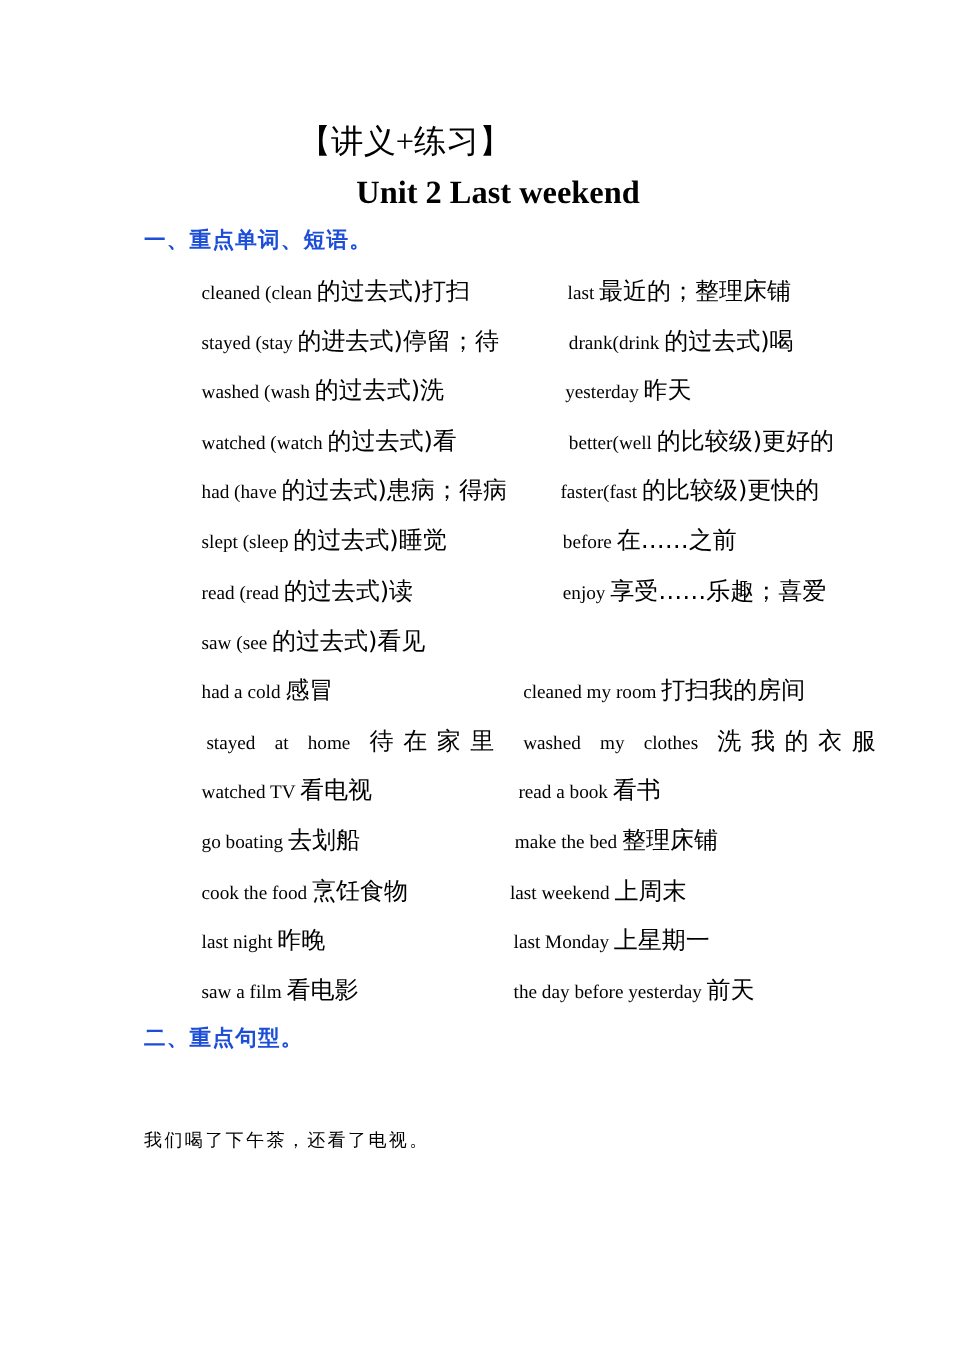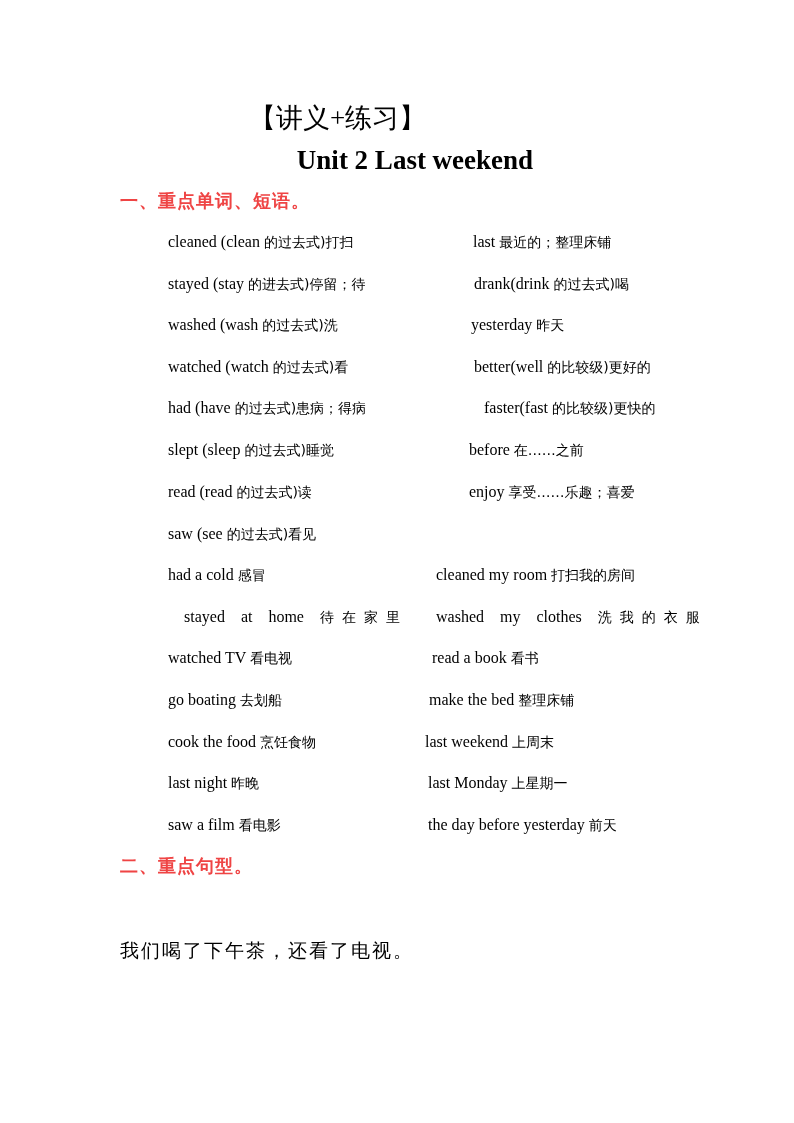--- a/index.html
+++ b/index.html
@@ -4,25 +4,25 @@
 <style>
   html, body { margin: 0; padding: 0; background: #ffffff; }
   body { width: 794px; height: 1123px; position: relative; overflow: hidden;
          font-family: "Liberation Serif", "DejaVu Serif", serif; color: #000; }
   .page { position: absolute; left: 0; top: 0; width: 794px; height: 1123px; }
   .title-cn { position: absolute; left: 0; width: 639px; top: 98px; text-align: center;
               font-size: 27px; line-height: 40px; padding-left: 36px; box-sizing: border-box; }
   .title-en { position: absolute; left: 0; width: 750px; top: 141px; text-align: center;
               font-size: 27px; font-weight: bold; line-height: 38px; margin-left: 40px; }
   .section-heading { position: absolute; left: 120px; font-size: 18px; font-weight: bold;
-                     color: #ef4444; line-height: 26px; letter-spacing: 1px;
+                     color: #1d4ed8; line-height: 26px; letter-spacing: 1px;
                      font-family: "DejaVu Sans", sans-serif; }
   .row { position: absolute; left: 120px; font-size: 16px; line-height: 24px; white-space: nowrap; }
   .en { font-family: "Liberation Serif", serif; margin-left: 48px; }
-  .cn { font-family: "DejaVu Sans", sans-serif; font-size: 14px; }
+  .cn { font-family: "DejaVu Sans", sans-serif; font-size: 20px; }
   .cell { position: absolute; top: 0; white-space: nowrap; }
   .justified .cn { letter-spacing: 8px; }
   .justified .en-sp { word-spacing: 12px; }
   .line { position: absolute; left: 120px; font-size: 16px; line-height: 24px; white-space: nowrap; }
 </style>
 </head>
 <body>
 
 <div class="page">
 
@@ -42,40 +42,40 @@
   <div class="row" style="top:313px">
     <span class="cell" style="left:0"><span class="en">washed (wash </span><span class="cn">的过去式)洗</span></span>
     <span class="cell" style="left:303px"><span class="en">yesterday </span><span class="cn">昨天</span></span>
   </div>
   <div class="row" style="top:355px">
     <span class="cell" style="left:0"><span class="en">watched (watch </span><span class="cn">的过去式)看</span></span>
     <span class="cell" style="left:306px"><span class="en">better(well </span><span class="cn">的比较级)更好的</span></span>
   </div>
   <div class="row" style="top:396px">
     <span class="cell" style="left:0"><span class="en">had (have </span><span class="cn">的过去式)患病；得病</span></span>
-    <span class="cell" style="left:316px"><span class="en">faster(fast </span><span class="cn">的比较级)更快的</span></span>
+    <span class="cell" style="left:299px"><span class="en">faster(fast </span><span class="cn">的比较级)更快的</span></span>
   </div>
   <div class="row" style="top:438px">
     <span class="cell" style="left:0"><span class="en">slept (sleep </span><span class="cn">的过去式)睡觉</span></span>
     <span class="cell" style="left:301px"><span class="en">before </span><span class="cn">在……之前</span></span>
   </div>
   <div class="row" style="top:480px">
     <span class="cell" style="left:0"><span class="en">read (read </span><span class="cn">的过去式)读</span></span>
     <span class="cell" style="left:301px"><span class="en">enjoy </span><span class="cn">享受……乐趣；喜爱</span></span>
   </div>
   <div class="row" style="top:522px">
     <span class="cell" style="left:0"><span class="en">saw (see </span><span class="cn">的过去式)看见</span></span>
   </div>
 
   <div class="row" style="top:563px">
     <span class="cell" style="left:0"><span class="en">had a cold </span><span class="cn">感冒</span></span>
     <span class="cell" style="left:268px"><span class="en">cleaned my room </span><span class="cn">打扫我的房间</span></span>
   </div>
   <div class="row justified" style="top:605px">
-    <span class="cell" style="left:16px"><span class="en en-sp">stayed at home </span><span class="cn">待在家里</span></span>
+    <span class="cell" style="left:4px"><span class="en en-sp">stayed at home </span><span class="cn">待在家里</span></span>
     <span class="cell" style="left:268px"><span class="en en-sp">washed my clothes </span><span class="cn">洗我的衣服</span></span>
   </div>
   <div class="row" style="top:646px">
     <span class="cell" style="left:0"><span class="en">watched TV </span><span class="cn">看电视</span></span>
     <span class="cell" style="left:264px"><span class="en">read a book </span><span class="cn">看书</span></span>
   </div>
   <div class="row" style="top:688px">
     <span class="cell" style="left:0"><span class="en">go boating </span><span class="cn">去划船</span></span>
     <span class="cell" style="left:261px"><span class="en">make the bed </span><span class="cn">整理床铺</span></span>
   </div>
@@ -87,15 +87,15 @@
     <span class="cell" style="left:0"><span class="en">last night </span><span class="cn">昨晚</span></span>
     <span class="cell" style="left:260px"><span class="en">last Monday </span><span class="cn">上星期一</span></span>
   </div>
   <div class="row" style="top:813px">
     <span class="cell" style="left:0"><span class="en">saw a film </span><span class="cn">看电影</span></span>
     <span class="cell" style="left:260px"><span class="en">the day before yesterday </span><span class="cn">前天</span></span>
   </div>
 
   <div class="section-heading" style="top:853px">二、重点句型。</div>
 
-  <div class="line cn" style="top:938px; font-size:19px; letter-spacing:2px;">我们喝了下午茶，还看了电视。</div>
+  <div class="line cn" style="top:938px; font-size:15px; letter-spacing:2px;">我们喝了下午茶，还看了电视。</div>
 
 </div>
 
 </body></html>

